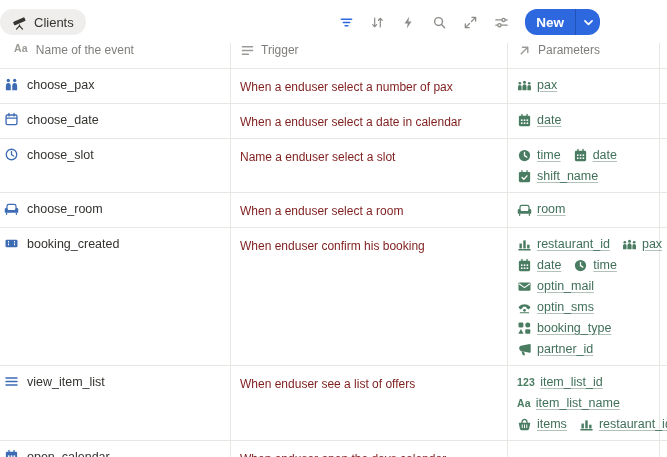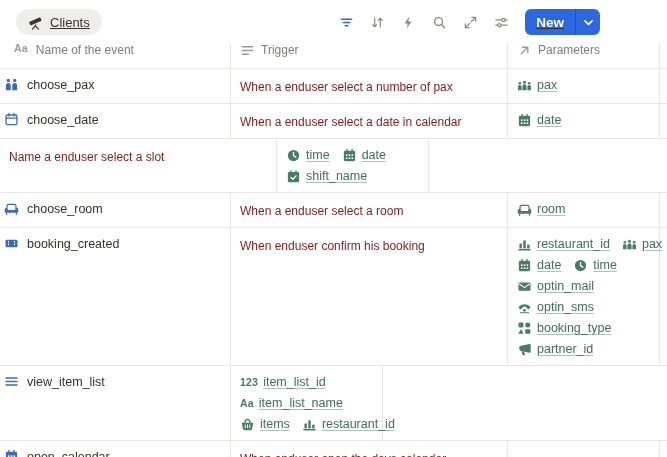--- a/index.html
+++ b/index.html
@@ -12,30 +12,30 @@
     --border:#e8e7e4;
     --pill_bg:#efeeec;
   }
   *{box-sizing:border-box;margin:0;padding:0}
   html,body{width:667px;height:457px;overflow:hidden;background:#fff;
     font-family:"Liberation Sans","DejaVu Sans",sans-serif;color:var(--text_dark);}
   .page{width:667px;height:457px;position:relative}
 
   
   .topbar{display:flex;align-items:center;justify-content:space-between;
-    padding:9px 67px 8px 16px;text-decoration:underline;}
+    padding:9px 67px 8px 0;}
   .pill{display:inline-flex;align-items:center;gap:7px;height:26px;padding:0 12px;
     border:none;border-radius:14px;background:var(--pill_bg);cursor:pointer;
     font-family:inherit;font-size:13px;font-weight:500;color:#35332f}
   .pill .ico{display:inline-flex;color:#37352f}
   .tools{display:flex;align-items:center;gap:7px}
   .tbtn{display:inline-flex;align-items:center;justify-content:center;width:24px;height:24px;
     background:none;border:none;border-radius:4px;cursor:pointer;color:#8d8c88}
   .tbtn.active{color:var(--accent_blue)}
-  .newgrp{display:flex;margin-left:5px;border-radius:6px;overflow:hidden;background:var(--accent_blue)}
+  .newgrp{display:flex;margin-left:5px;border-radius:12px;overflow:hidden;background:var(--accent_blue)}
   .new-main{border:none;background:transparent;color:#fff;font-family:inherit;
     font-size:13.5px;font-weight:600;padding:0 11px;height:26px;cursor:pointer}
   .new-caret{border:none;background:transparent;border-left:1px solid rgba(15,40,110,.35);
     width:25px;height:26px;display:flex;align-items:center;justify-content:center;
     color:#fff;cursor:pointer}
 
   
   .table{width:667px}
   .thead{display:flex;border-bottom:1px solid var(--border);height:26px}
   .th{display:flex;align-items:flex-start;gap:6px;font-size:12px;color:var(--header_gray)}
@@ -219,20 +219,29 @@
                     </svg>
                   </span>
                   <span class="lbl">date</span>
                 </span>
               </div>
             </div>
           </div>
           <div class="spacer"></div>
         </div>
         <div class="trow">
+          <div class="cell c-name">
+            <span class="name-ico">
+              <svg width="15" height="15" viewBox="0 0 16 16">
+                <circle cx="8" cy="8" r="5.6" stroke="currentColor" fill="none" stroke-linecap="round" stroke-linejoin="round" stroke-width="1.4"></circle>
+                <path d="M8 4.8v3.4l2.3 1.4" stroke="currentColor" fill="none" stroke-linecap="round" stroke-linejoin="round" stroke-width="1.4"></path>
+              </svg>
+            </span>
+            <span class="name-txt">choose_slot</span>
+          </div>
           <div class="cell c-trigger"><span class="trig-txt">Name a enduser select a slot</span></div>
           <div class="cell c-params">
             <div class="plines">
               <div class="pline">
                 <span class="tag">
                   <span class="ico">
                     <svg width="15" height="15" viewBox="0 0 16 16">
                       <circle cx="8" cy="8" r="6" fill="currentColor"></circle>
                       <path d="M8 4.6v3.6l2.5 1.5" stroke="#fff" fill="none" stroke-width="1.4" stroke-linecap="round" stroke-linejoin="round"></path>
                     </svg>
@@ -423,20 +432,21 @@
         </div>
         <div class="trow">
           <div class="cell c-name">
             <span class="name-ico">
               <svg width="15" height="15" viewBox="0 0 16 16">
                 <path d="M2.2 4.2h11.6M2.2 8h11.6M2.2 11.8h11.6" stroke="currentColor" fill="none" stroke-linecap="round" stroke-linejoin="round" stroke-width="1.7"></path>
               </svg>
             </span>
             <span class="name-txt">view_item_list</span>
           </div>
+          <div class="cell c-trigger"><span class="trig-txt">When enduser see a list of offers</span></div>
           <div class="cell c-params">
             <div class="plines">
               <div class="pline">
                 <span class="tag">
                   <span class="ico">
                     <span class="txtico">123</span>
                   </span>
                   <span class="lbl">item_list_id</span>
                 </span>
               </div>

